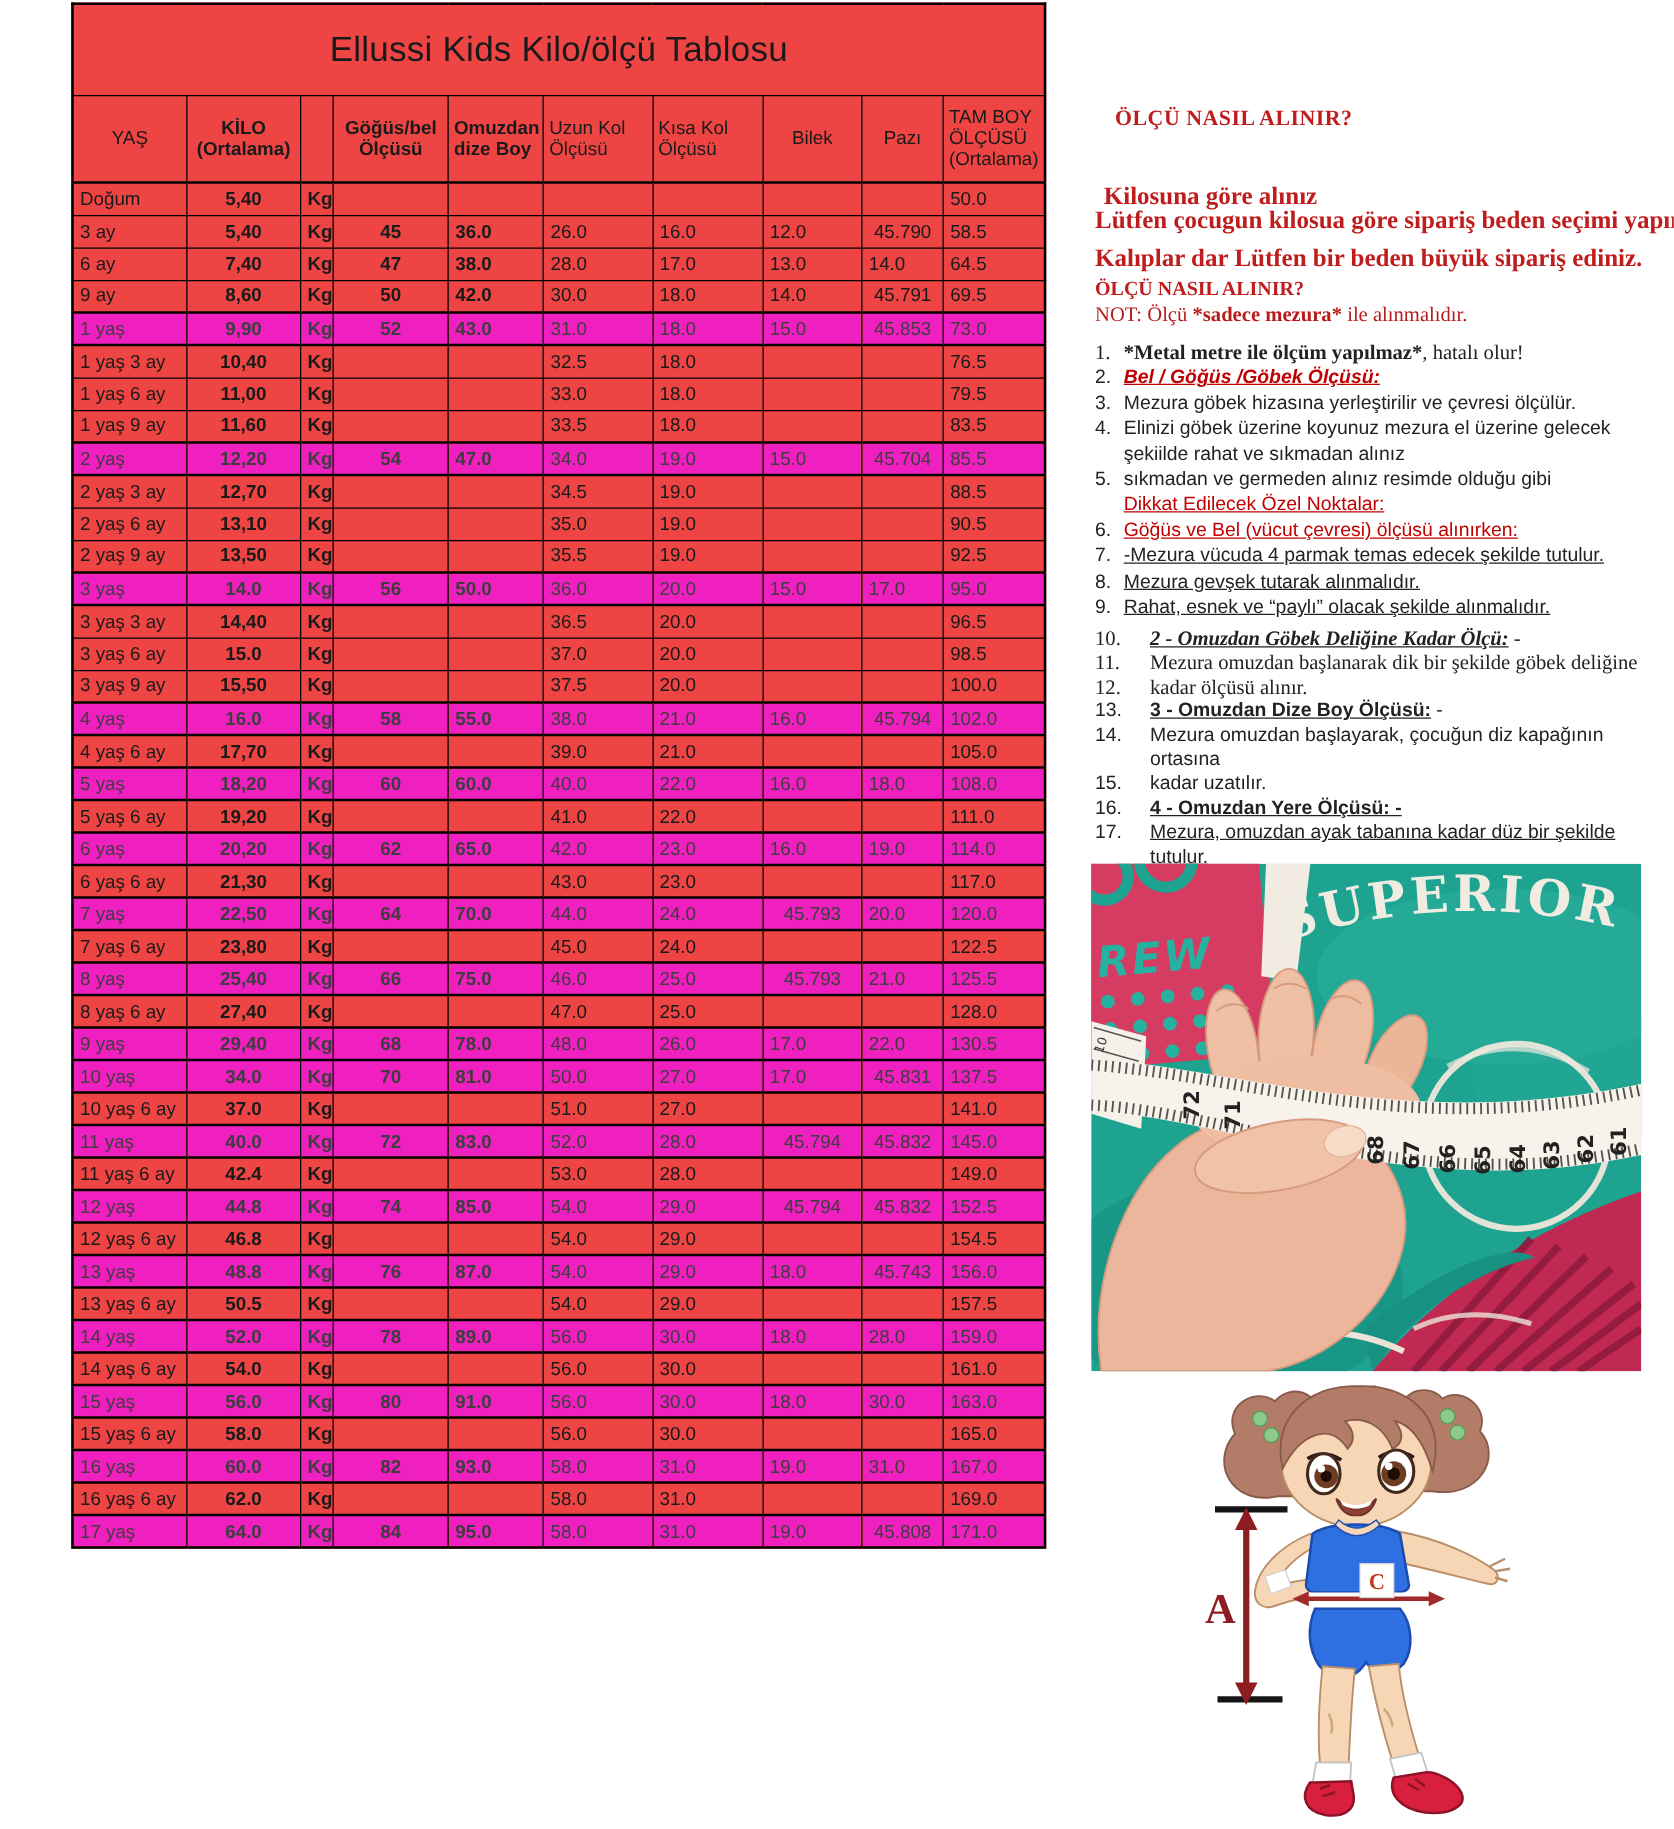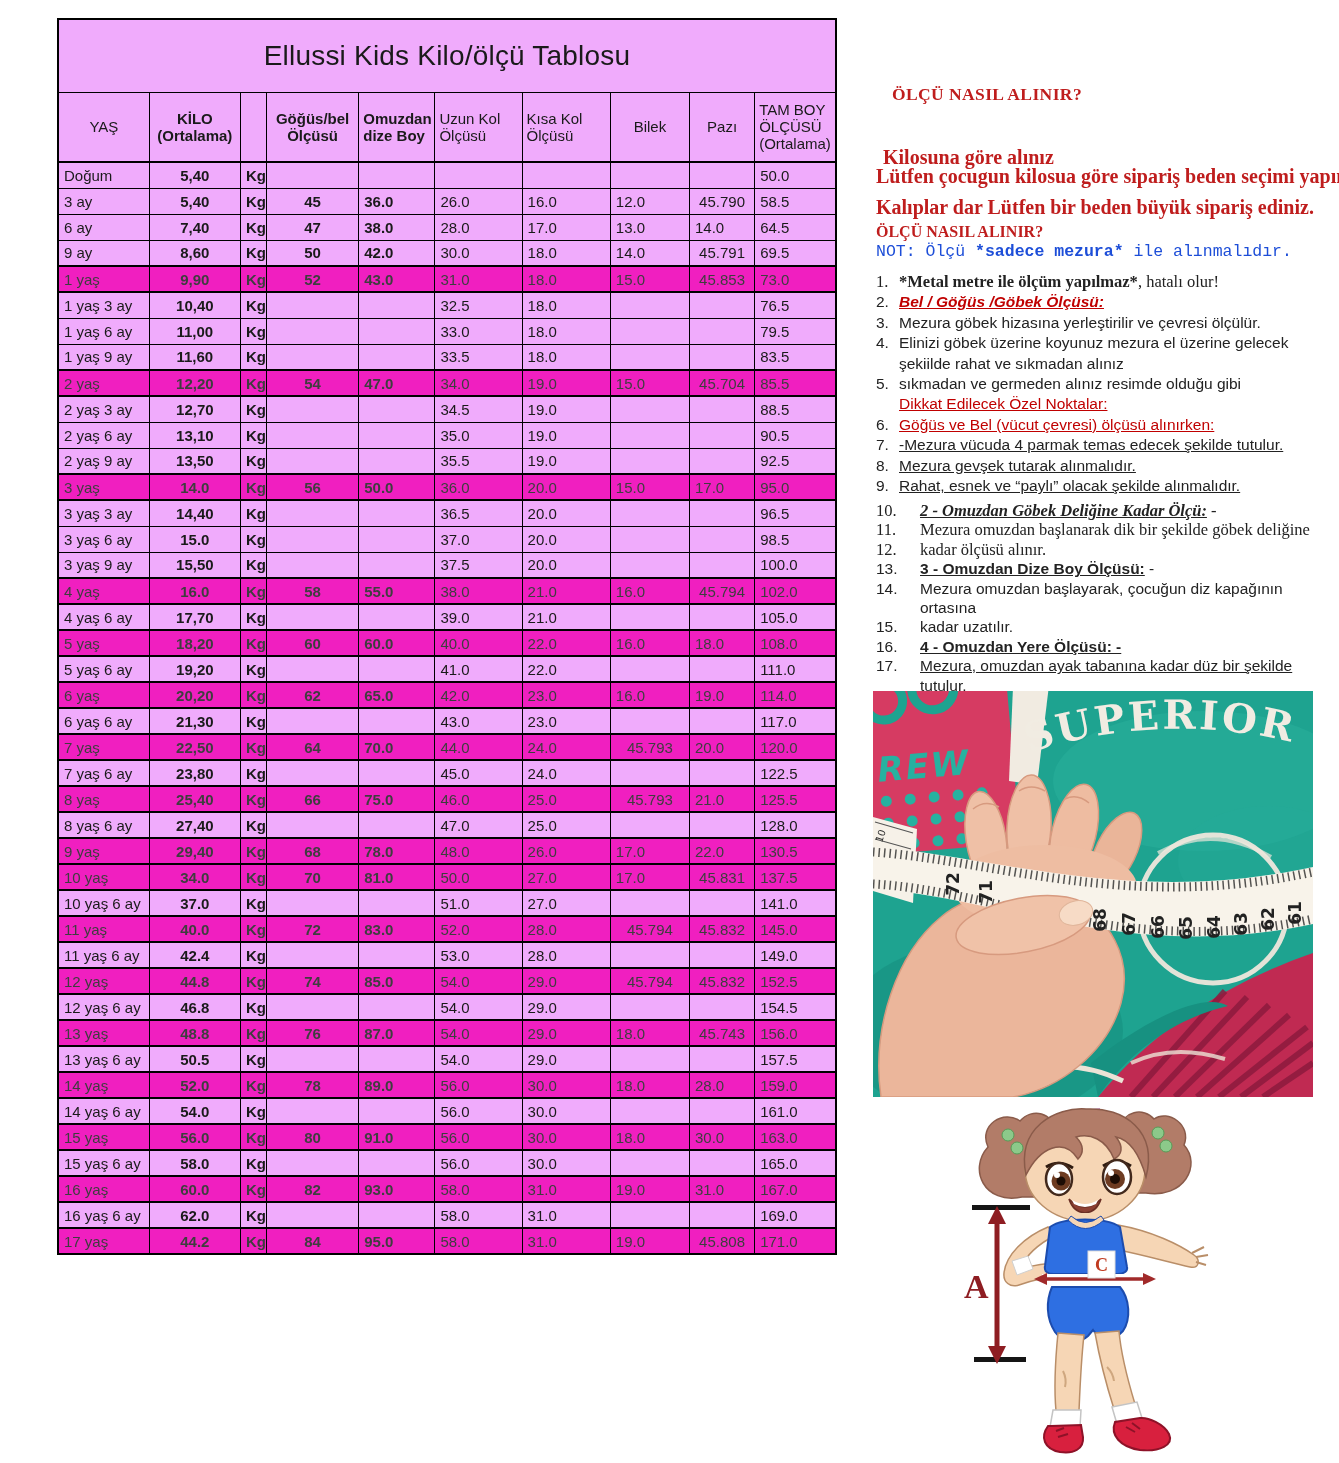--- a/index.html
+++ b/index.html
@@ -2,22 +2,22 @@
 <html style="--pink: #f01fc0; --red: #bf1d1d;"><head>
 <meta charset="utf-8">
 <style>
   :root{ --pink:#f01fc0; --red:#bf1d1d; }
   *{margin:0;padding:0;box-sizing:border-box}
   html,body{background:#fff}
   body{position:relative;width:1339px;height:1463px;overflow:hidden;
        font-family:"Liberation Sans",sans-serif;color:#1a1a1a}
 
   
-  .size-table{position:absolute;left:57px;top:18px;width:780px;border-collapse:collapse;
-              table-layout:fixed;border:2px solid #000;background:#f0abfc}
+  .size-table{position:absolute;left:57px;top:2px;width:780px;border-collapse:collapse;
+              table-layout:fixed;border:2px solid #000;background:#ef4444}
   .size-table th,.size-table td{border:1px solid #000;overflow:hidden}
   .title-cell{height:73px;font-size:28px;font-weight:400;text-align:center;
               border-bottom:2px solid #000;letter-spacing:.2px}
   .size-table thead th{vertical-align:middle}
   .hdr th{height:70px;font-size:15px;font-weight:400;line-height:1.15;
           white-space:pre-line;padding:2px 4px;border-bottom:2px solid #000;text-align:center}
   .hdr th.h1,.hdr th.h3,.hdr th.h4{font-weight:bold}
   .hdr th.h4,.hdr th.h5,.hdr th.h6,.hdr th.h9{text-align:left}
   .size-table tbody td{height:26px;font-size:15px;white-space:nowrap;
                        padding:0 5px;vertical-align:middle}
@@ -32,22 +32,22 @@
   .right-panel{position:absolute;left:874px;top:84px;width:465px;height:610px}
   .rp-h1{position:absolute;left:18px;top:0;font-family:"Liberation Serif",serif;
          font-weight:bold;font-size:17.5px;color:var(--red);letter-spacing:.4px}
   .rp-red{position:absolute;font-family:"Liberation Serif",serif;font-weight:bold;
           font-size:20px;color:var(--red);white-space:nowrap}
   .rp-red1{left:9px;top:62px}
   .rp-red2{left:2px;top:81px}
   .rp-red3{left:2px;top:112px}
   .rp-h2{position:absolute;left:2px;top:139px;font-family:"Liberation Serif",serif;
          font-weight:bold;font-size:16px;color:var(--red)}
-  .rp-note{position:absolute;left:2px;top:158px;font-family:Liberation Mono, monospace;
-           font-size:16.5px;color:#1d4ed8;white-space:nowrap}
+  .rp-note{position:absolute;left:2px;top:158px;font-family:Liberation Serif, serif;
+           font-size:16.5px;color:#b91c1c;white-space:nowrap}
   .rp-list{position:absolute;left:2px;width:462px}
   .rp-list1{top:188px}
   .rp-list2{top:417px}
   .li{display:flex;align-items:baseline;line-height:20.4px;font-size:15.5px;color:#222}
   .rp-list2 .li{line-height:19.4px}
   .li .n{flex:0 0 23px}
   .rp-list2 .li .n{flex-basis:44px}
   .li .t{flex:1 1 auto}
   .f-serif{font-family:"Liberation Serif",serif;font-size:16.5px}
   .f-sans{font-family:"Liberation Sans",sans-serif}
@@ -598,21 +598,21 @@
         <td class="c-l c-b"></td>
         <td class="c-l c-b"></td>
         <td class="c-l">58.0</td>
         <td class="c-l">31.0</td>
         <td class="c-l"></td>
         <td class="c-l"></td>
         <td class="c-l">169.0</td>
       </tr>
       <tr class="hl">
         <td class="c-age">17 yaş</td>
-        <td class="c-c c-b">44.2</td>
+        <td class="c-c c-b">64.0</td>
         <td class="c-l c-b">Kg</td>
         <td class="c-r c-b">84</td>
         <td class="c-l c-b">95.0</td>
         <td class="c-l">58.0</td>
         <td class="c-l">31.0</td>
         <td class="c-l">19.0</td>
         <td class="c-r">45.808</td>
         <td class="c-l">171.0</td>
       </tr>
     </tbody>

